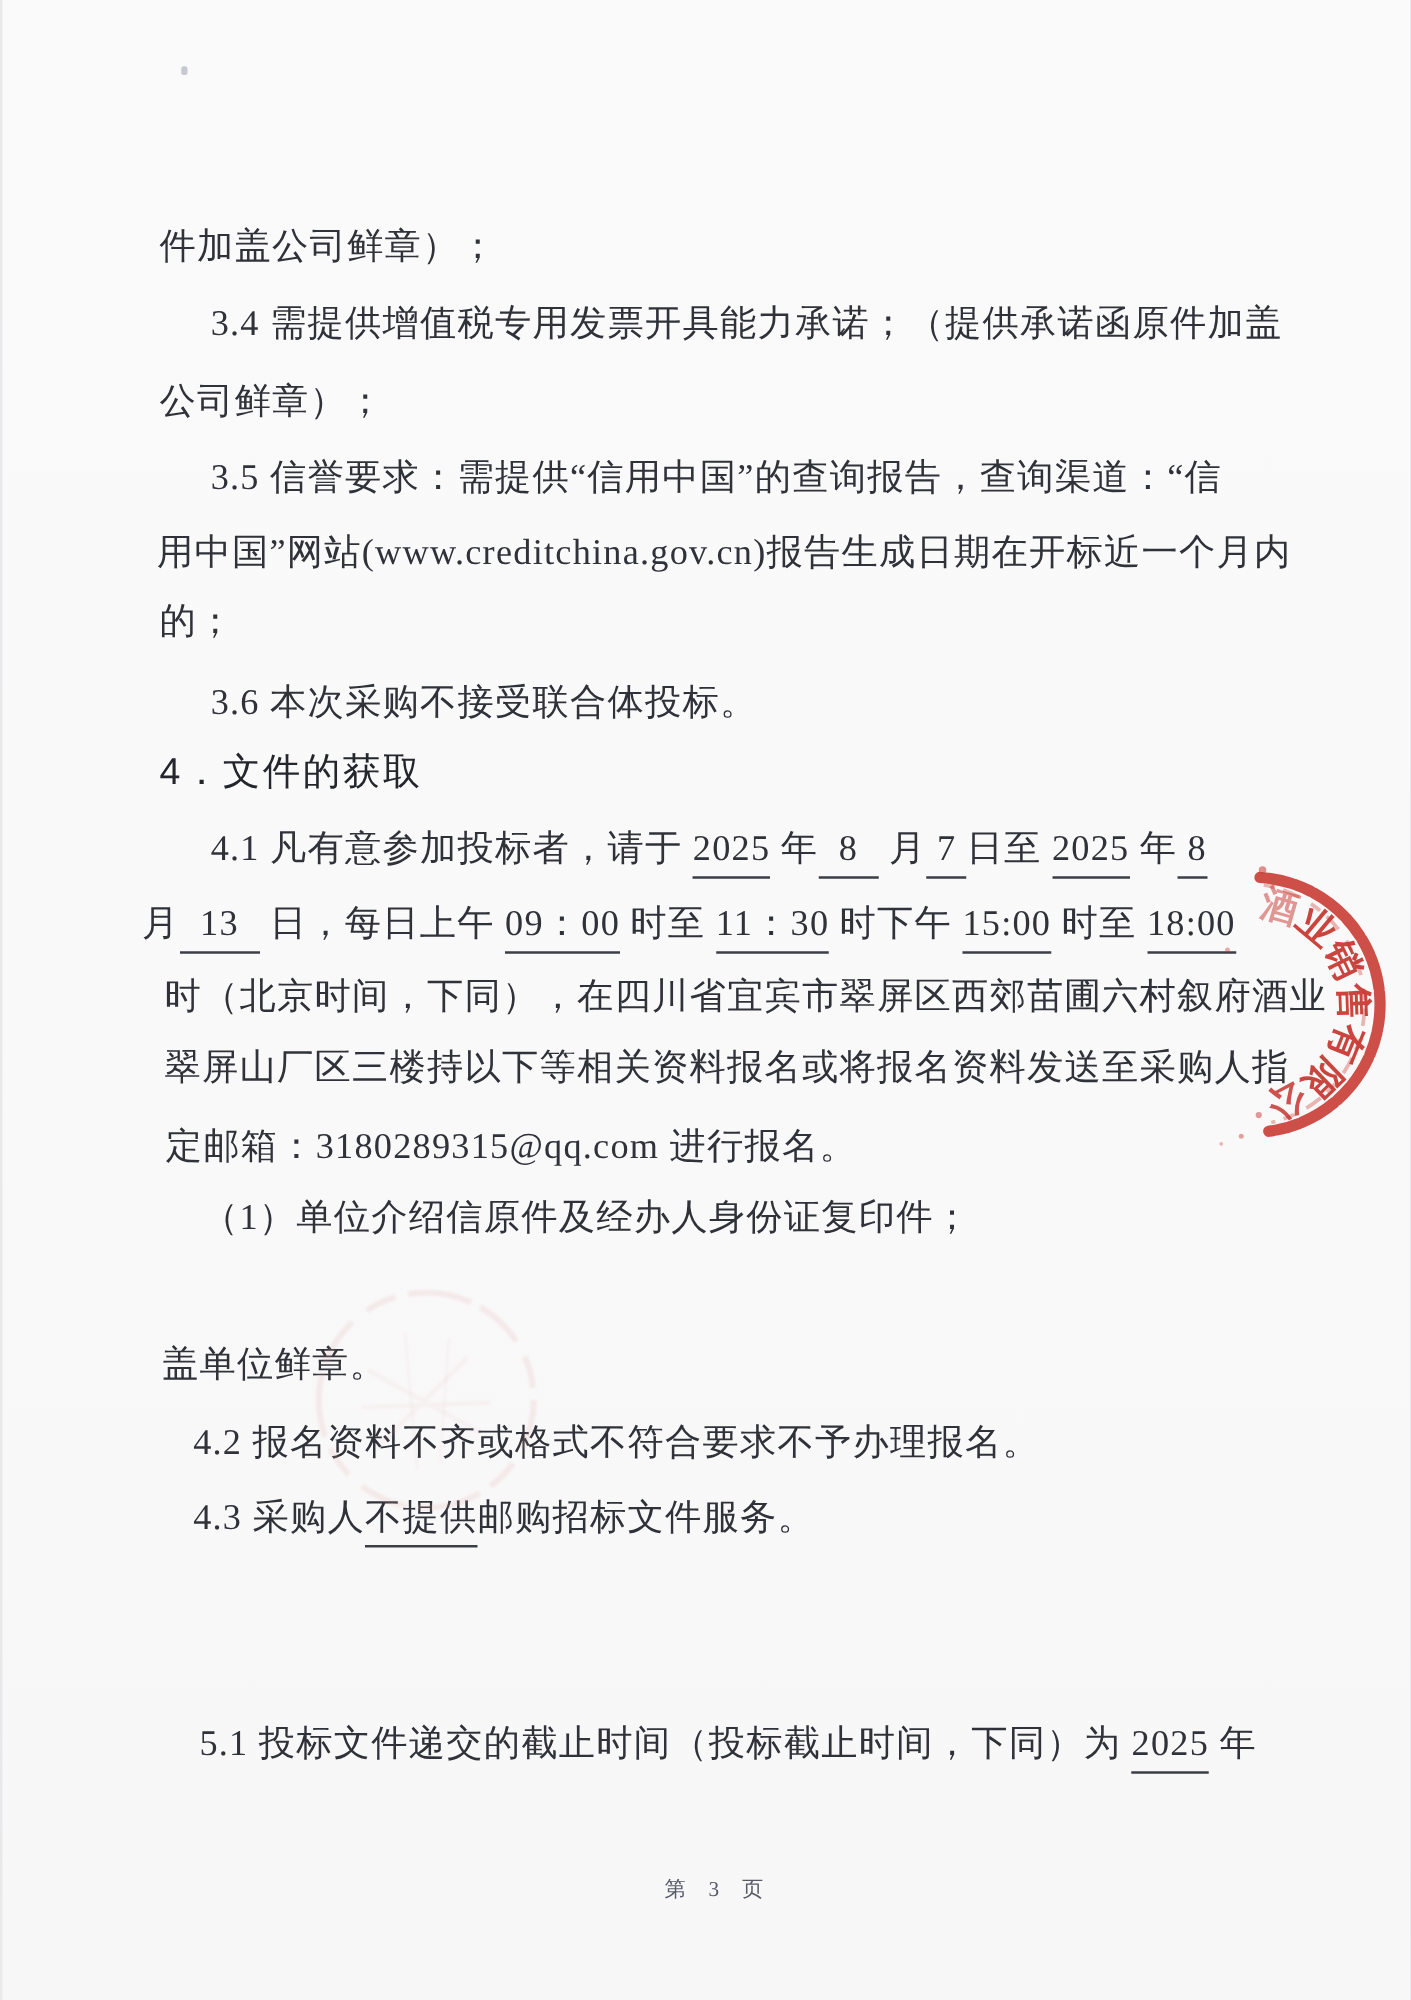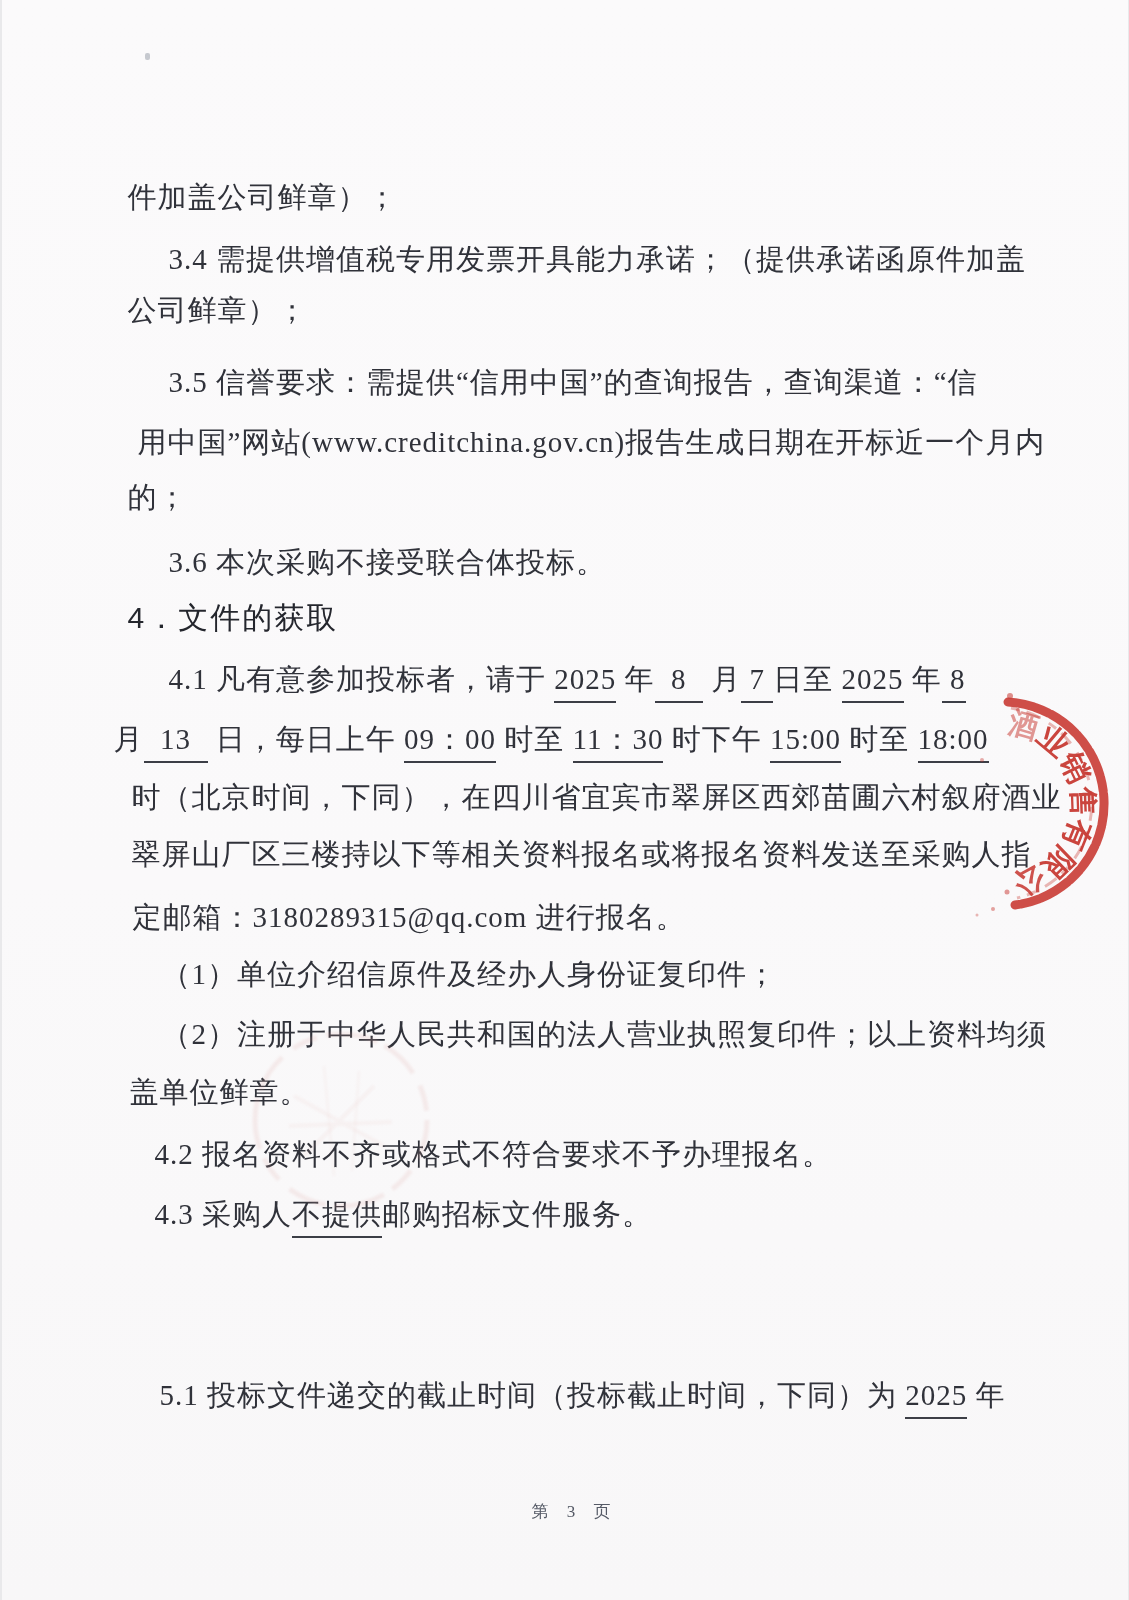--- a/index.html
+++ b/index.html
@@ -43,45 +43,44 @@
 <body>
 
 <div class="page">
 
   <div class="speck"></div>
 
   <div class="line" style="top:176px;left:126px"><span>件加盖公司鲜章）；</span></div>
 
   <div class="line" style="top:238px;left:167px"><span>3.4 需提供增值税专用发票开具能力承诺；（提供承诺函原件加盖</span></div>
 
-  <div class="line" style="top:289px;left:126px"><span>公司鲜章）；</span></div>
+  <div class="line" style="top:300px;left:126px"><span>公司鲜章）；</span></div>
 
   <div class="line" style="top:361px;left:167px"><span>3.5 信誉要求：需提供“信用中国”的查询报告，查询渠道：“信</span></div>
 
-  <div class="line" style="top:421px;left:136px"><span>用中国”网站(www.creditchina.gov.cn)报告生成日期在开标近一个月内</span></div>
+  <div class="line" style="top:421px;left:124px"><span>用中国”网站(www.creditchina.gov.cn)报告生成日期在开标近一个月内</span></div>
 
   <div class="line" style="top:476px;left:126px"><span>的；</span></div>
 
   <div class="line" style="top:541px;left:167px"><span>3.6 本次采购不接受联合体投标。</span></div>
 
   <div class="line heading" style="top:597px;left:126px"><span>4．文件的获取</span></div>
 
   <div class="line" style="top:658px;left:167px"><span>4.1 凡有意参加投标者，请于 </span><span class="u">2025</span><span> 年</span><span class="u">  8  </span><span> 月</span><span class="u"> 7 </span><span>日至 </span><span class="u">2025</span><span> 年</span><span class="u"> 8</span></div>
 
   <div class="line" style="top:718px;left:112px"><span>月</span><span class="u">  13  </span><span> 日，每日上午 </span><span class="u">09：00</span><span> 时至 </span><span class="u">11：30</span><span> 时下午 </span><span class="u">15:00</span><span> 时至 </span><span class="u">18:00</span></div>
 
   <div class="line" style="top:833px;left:130px"><span>翠屏山厂区三楼持以下等相关资料报名或将报名资料发送至采购人指</span></div>
 
   <div class="line" style="top:776px;left:130px"><span>时（北京时间，下同），在四川省宜宾市翠屏区西郊苗圃六村叙府酒业</span></div>
 
   <div class="line" style="top:896px;left:131px"><span>定邮箱：3180289315@qq.com 进行报名。</span></div>
 
   <div class="line" style="top:953px;left:160px"><span>（1）单位介绍信原件及经办人身份证复印件；</span></div>
 
-  <div class="line" style="top:1013px;left:160px"><span>（2）注册于中华人民共和国的法人营业执照复印件；以上资料均须</span></div>
 
   <div class="line" style="top:1071px;left:128px"><span>盖单位鲜章。</span></div>
 
   <div class="line" style="top:1133px;left:153px"><span>4.2 报名资料不齐或格式不符合要求不予办理报名。</span></div>
 
   <div class="line" style="top:1193px;left:153px"><span>4.3 采购人</span><span class="u">不提供</span><span>邮购招标文件服务。</span></div>
 
 
   <div class="line" style="top:1374px;left:158px"><span>5.1 投标文件递交的截止时间（投标截止时间，下同）为 </span><span class="u">2025</span><span> 年</span></div>
 

